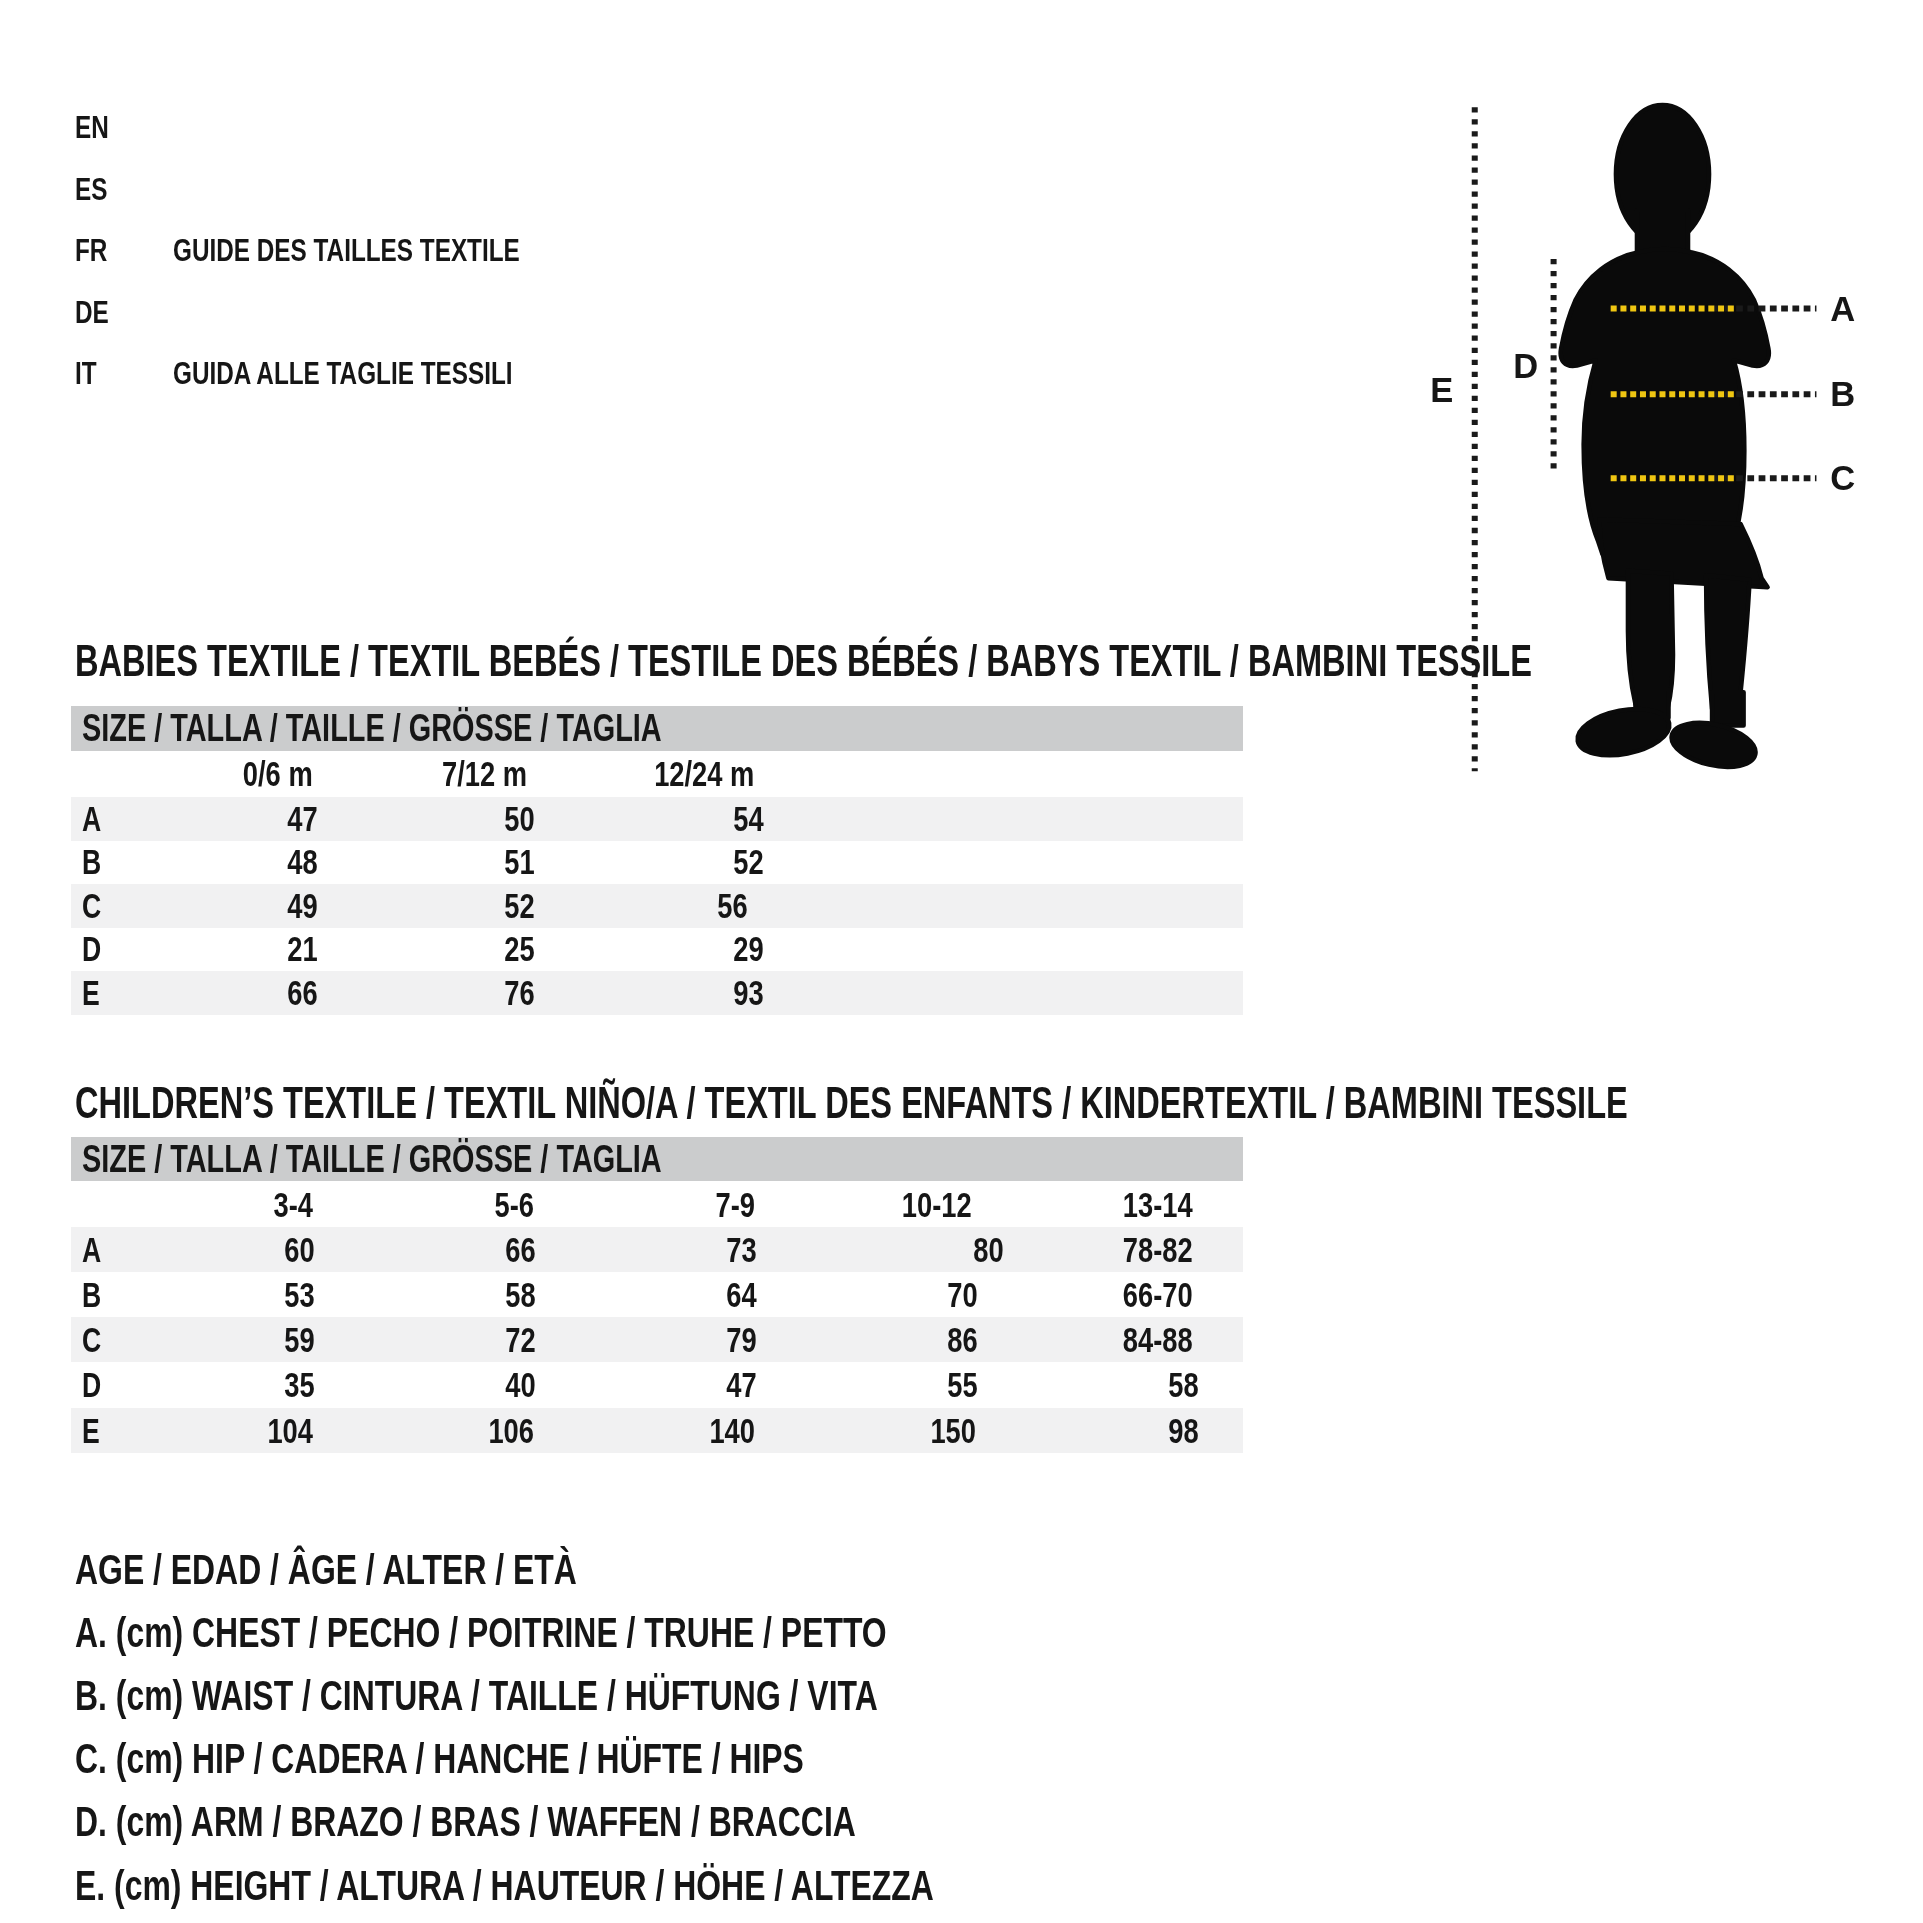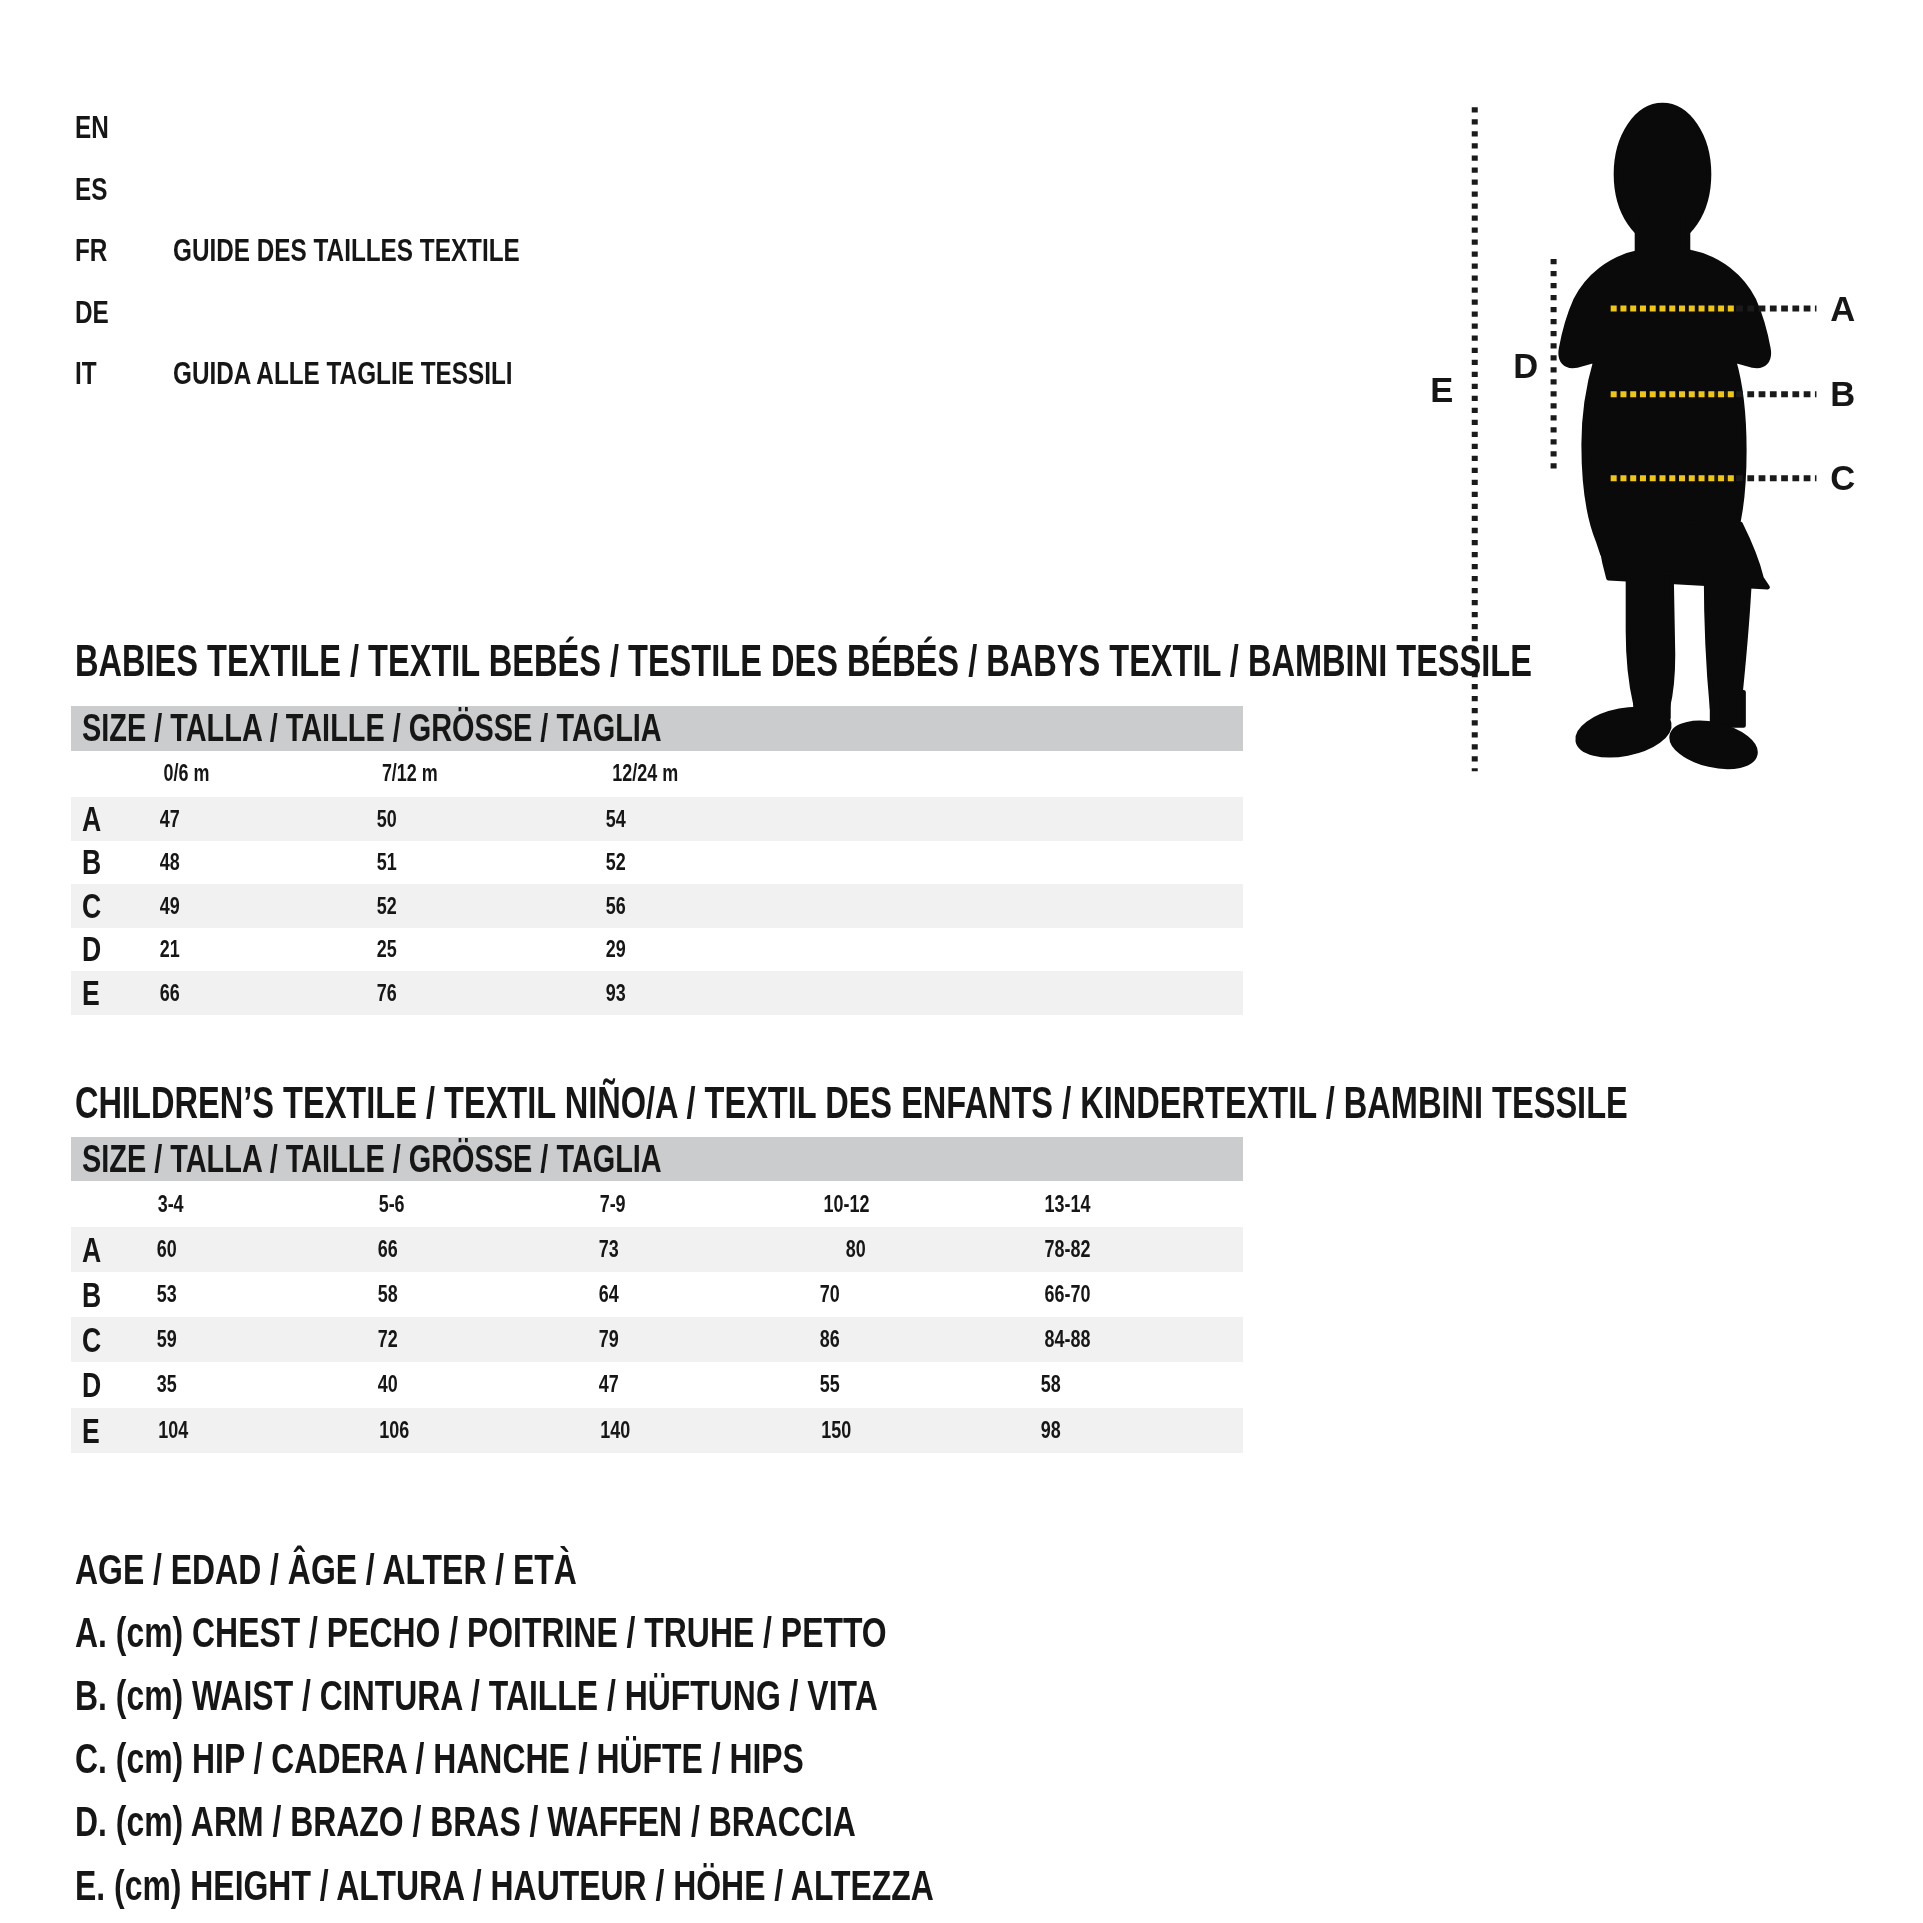--- a/index.html
+++ b/index.html
@@ -26,22 +26,22 @@
   
   .size-bar{position:absolute;left:71px;width:1172px;background:#cbcccd;
     font-size:38px;font-weight:700;}
   .size-bar .txt{position:absolute;left:10.5px;top:0;height:100%;}
   .size-bar .txt .cx{line-height:inherit;}
 
   
   .trow{position:absolute;left:71px;width:1172px;}
   .trow.striped{background:#f1f1f2;}
   .trow .rlab{position:absolute;left:11.3px;top:0;height:100%;font-size:35px;font-weight:700;}
-  .trow .cell{position:absolute;top:0;height:100%;width:165px;text-align:left;
-    font-size:23px;font-weight:700;}
+  .trow .cell{position:absolute;top:0;height:100%;width:165px;text-align:right;
+    font-size:35px;font-weight:700;}
   .bab .rlab,.bab .cell{line-height:44px;}
   .chd .rlab,.chd .cell{line-height:45px;}
   .hrow .cell{font-weight:700;}
 
   
   .legend-row{position:absolute;left:75px;width:1278px;height:63px;line-height:63px;
     font-size:42px;font-weight:700;}
 
   
   #figure-svg{position:absolute;left:1413px;top:60px;width:511px;height:751px;}
@@ -137,21 +137,21 @@
 <div class="trow bab" style="top:840px;height:44px;">
   <span class="rlab"><span class="cx">B</span></span>
   <span class="cell" style="left:86px;"><span class="cxc">48</span></span>
   <span class="cell" style="left:303px;"><span class="cxc">51</span></span>
   <span class="cell" style="left:532px;"><span class="cxc">52</span></span>
 </div>
 <div class="trow bab striped" style="top:884px;height:44px;">
   <span class="rlab"><span class="cx">C</span></span>
   <span class="cell" style="left:86px;"><span class="cxc">49</span></span>
   <span class="cell" style="left:303px;"><span class="cxc">52</span></span>
-  <span class="cell" style="left:532px;"><span class="cxc">56</span></span>
+  <span class="cell" style="left:516px;"><span class="cxc">56</span></span>
 </div>
 <div class="trow bab" style="top:927px;height:44px;">
   <span class="rlab"><span class="cx">D</span></span>
   <span class="cell" style="left:86px;"><span class="cxc">21</span></span>
   <span class="cell" style="left:303px;"><span class="cxc">25</span></span>
   <span class="cell" style="left:532px;"><span class="cxc">29</span></span>
 </div>
 <div class="trow bab striped" style="top:971px;height:44px;">
   <span class="rlab"><span class="cx">E</span></span>
   <span class="cell" style="left:86px;"><span class="cxc">66</span></span>

